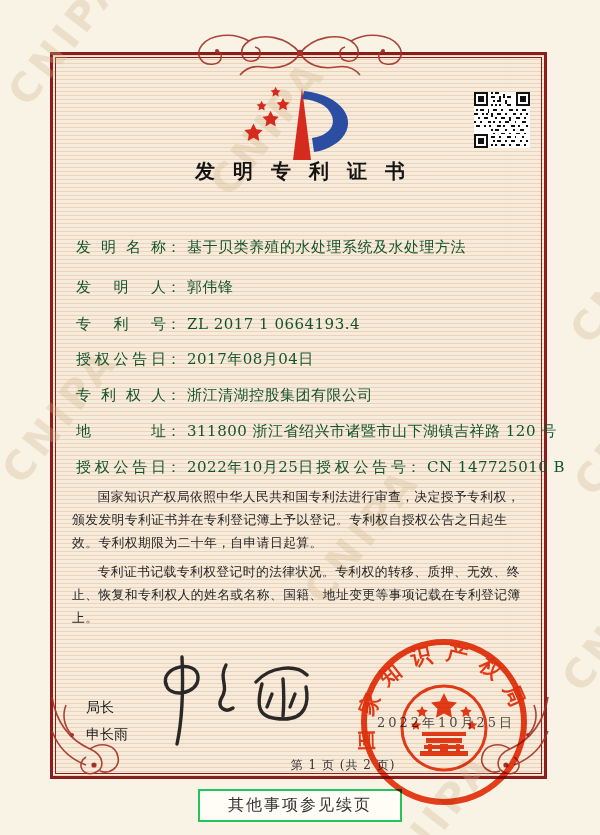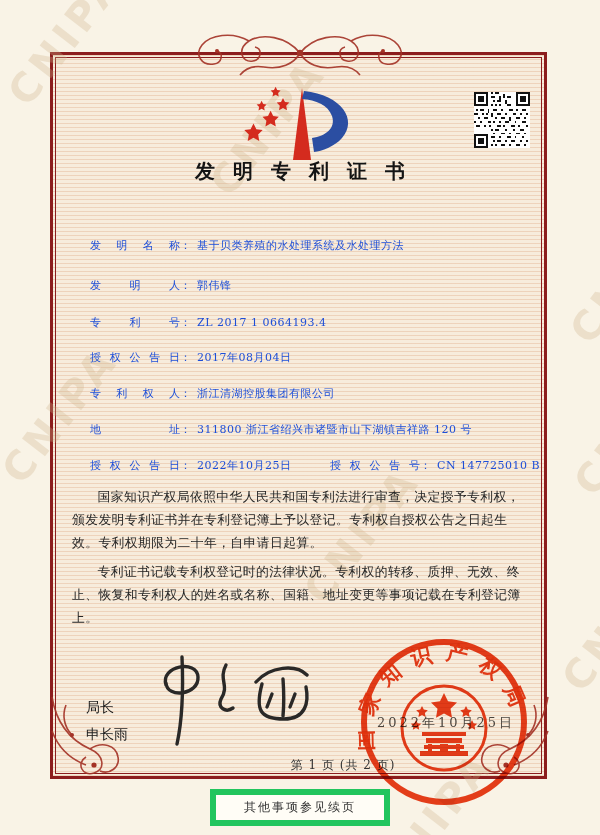--- a/index.html
+++ b/index.html
@@ -47,21 +47,21 @@
   }
   .logo{position:absolute;left:238px;top:86px;z-index:3;}
   .qr{position:absolute;left:474px;top:92px;z-index:3;}
   .title{
     position:absolute;left:0;top:158px;width:100%;z-index:3;
     text-align:center;font-size:20px;font-weight:700;color:#141414;
     letter-spacing:18px;text-indent:18px;
   }
   
   .fields{position:absolute;left:76px;top:234px;width:466px;z-index:3;}
-  .frow{position:absolute;left:14px;font-size:11px;color:#1d4ed8;white-space:nowrap;}
+  .frow{position:absolute;left:0;font-size:15px;color:#14532d;white-space:nowrap;}
   .flabel{
     display:inline-block;width:90px;vertical-align:top;
     text-align:justify;text-align-last:justify;
   }
   .fcolon{display:inline-block;margin-right:6px;}
   .fvalue{letter-spacing:0.5px;}
   .fpair2{position:absolute;left:240px;top:0;}
   
   .bodytext{
     position:absolute;left:72px;top:486px;width:460px;z-index:3;
@@ -77,22 +77,22 @@
     font-size:13px;color:rgba(45,40,35,0.85);letter-spacing:3px;text-align:center;
   }
   .seal{position:absolute;left:358px;top:636px;z-index:5;mix-blend-mode:multiply;}
   
   .page-num{
     position:absolute;left:0;top:757px;width:100%;z-index:3;
     text-align:center;font-size:12px;color:#333;letter-spacing:1px;padding-left:43px;
   }
   .cont-note{
     position:absolute;left:50%;top:789px;transform:translateX(-50%);z-index:3;
-    background:#fffdf6;border:6px solid #22c55e;
-    padding:4px 28px;font-size:12px;color:#333;letter-spacing:2px;white-space:nowrap;
+    background:#fffdf6;border:2px solid #22c55e;
+    padding:4px 28px;font-size:16px;color:#333;letter-spacing:2px;white-space:nowrap;
   }
 </style>
 </head>
 <body>
 
 <div class="page">
 
   <span class="wm" style="left:-14px;top:14px;">CNIPA</span>
   <span class="wm" style="left:188px;top:104px;">CNIPA</span>
   <span class="wm" style="left:548px;top:252px;">CNIPA</span>

